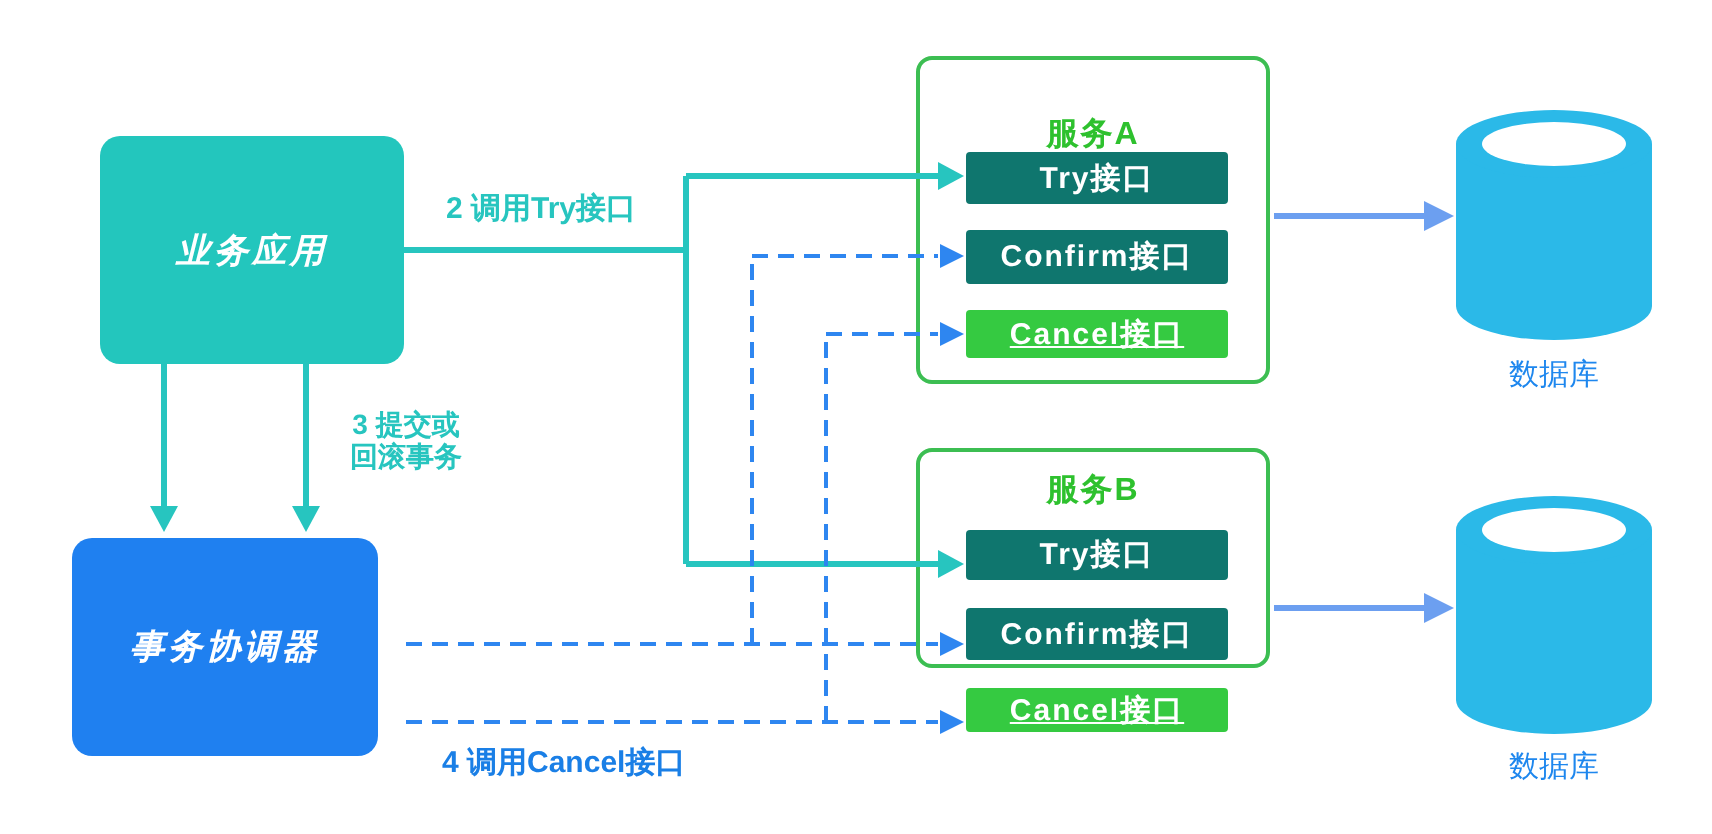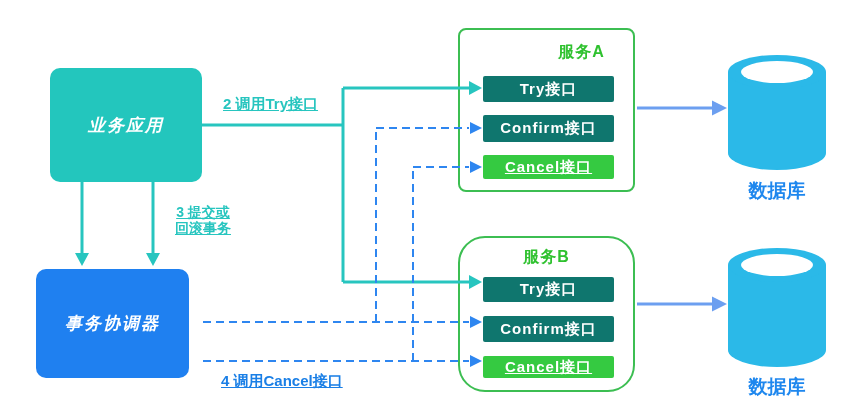--- a/index.html
+++ b/index.html
@@ -16,55 +16,55 @@
   }
   .node-business { left:50px; top:68px; width:152px; height:114px; background:#23C6BD; }
   .node-coordinator { left:36px; top:269px; width:153px; height:109px; background:#1F80F0; }
 
   
   .panel {
     position:absolute; left:458px; width:177px; background:#ffffff;
     border:2px solid #3CBE52; border-radius:8px; box-sizing:border-box; z-index:2;
   }
   .panel-a { top:28px; height:164px; }
-  .panel-b { top:236px; height:156px;border-radius:27px; }
+  .panel-b { top:224px; height:110px; }
   .panel-title {
     position:absolute; left:0; width:100%; text-align:center;
     color:#2EC12E; font-weight:bold; font-size:16px; letter-spacing:1px;
   }
-  .panel-a .panel-title { top:12px;padding-left:35px; }
+  .panel-a .panel-title { top:27px; }
   .panel-b .panel-title { top:9px; }
   .iface {
     position:absolute; left:23px; width:131px; height:26px;
     display:flex; align-items:center; justify-content:center;
     background:#0f766e; color:#ffffff; font-weight:bold; font-size:15px;
     border-radius:2px; letter-spacing:1px;
   }
   .iface.bright { background:#35CA41;text-decoration:underline; }
   .panel-a .iface-try     { top:46px; }
   .panel-a .iface-confirm { top:85px; height:27px; }
   .panel-a .iface-cancel  { top:125px; height:24px; }
   .panel-b .iface-try     { top:39px; height:25px; }
   .panel-b .iface-confirm { top:78px; height:26px; }
   .panel-b .iface-cancel  { top:118px; height:22px; }
 
   
   .edge-label {
-    position:absolute; font-weight:bold; font-size:15px; white-space:nowrap; z-index:6;text-decoration:underline;
+    position:absolute; font-weight:bold; font-size:15px; white-space:nowrap; z-index:6;
   }
   .teal-text { color:#27C5BF; }
   .blue-text { color:#1A7FE6; }
   .lbl-call-try { left:223px; top:95px; }
   .lbl-start { left:6px; top:204px; width:66px; text-align:center; font-size:14px; line-height:16px; white-space:normal; }
   .lbl-commit { left:161px; top:204px; width:84px; text-align:center; font-size:14px; line-height:16px; white-space:normal; }
   .lbl-call-confirm { left:220px; top:296px; }
   .lbl-call-cancel { left:221px; top:372px; }
   .db-label {
     position:absolute; width:100px; text-align:center;
-    color:#1E87EE; font-weight:bold; font-size:19px; z-index:6;
+    color:#1E87EE; font-weight:normal; font-size:15px; z-index:6;
   }
   .db-label-a { left:727px; top:178px; }
   .db-label-b { left:727px; top:374px; }
 
   
   .icons-layer { position:absolute; left:0; top:0; z-index:1; }
   .lines-layer { position:absolute; left:0; top:0; z-index:5; pointer-events:none; }
 </style>
 </head>
 <body>

